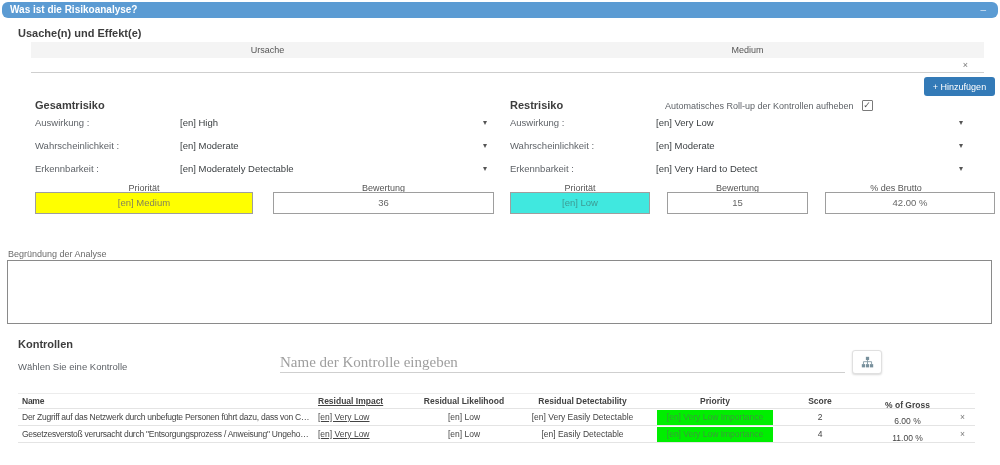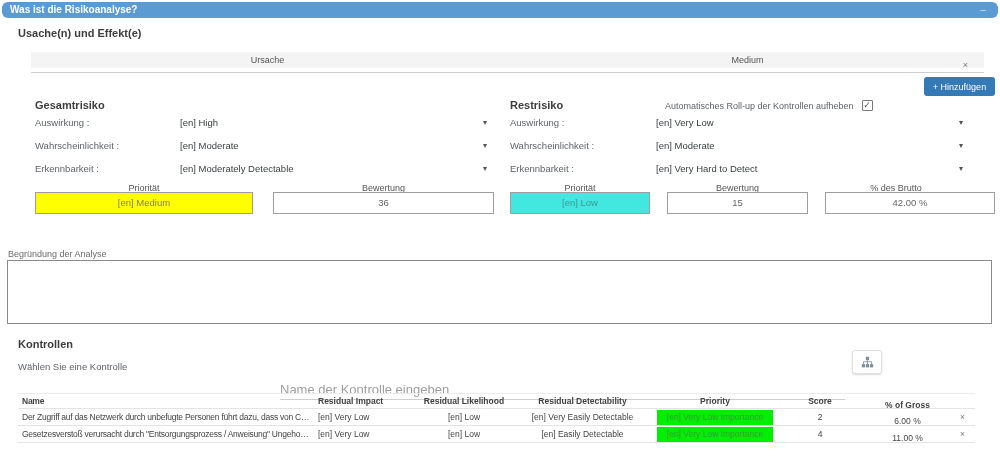--- a/index.html
+++ b/index.html
@@ -7,21 +7,21 @@
   body { font-family:"Liberation Sans", sans-serif; font-size:9px; color:#444; position:relative; overflow:hidden; }
 
   
   .titlebar { position:absolute; left:2px; top:2px; width:996px; height:16px; background:#5b9bd3;
               color:#fff; font-size:10px; font-weight:700; line-height:16px; padding-left:8px; border-radius:6px; cursor:default; }
   .titlebar .min { position:absolute; right:12px; top:0; font-weight:400; color:#d6e6f5; cursor:pointer; }
 
   .h1 { position:absolute; font-size:11px; font-weight:700; color:#3d3d3d; }
 
   
-  .ce-head { position:absolute; left:31px; top:52px; width:953px; height:16px; background:#f4f4f4; display:flex;gap:7px; }
+  .ce-head { position:absolute; left:31px; top:42px; width:953px; height:16px; background:#f4f4f4; display:flex;gap:7px; }
   .ce-head .cell { flex:1; text-align:center; line-height:16px; font-size:9px; color:#555; }
   .ce-row { position:absolute; left:31px; top:58px; width:953px; height:15px; border-bottom:1px solid #cfcfcf; }
   .ce-row .x { position:absolute; right:16px; top:2px; color:#777; font-size:9px; cursor:pointer; }
 
   .add-btn { position:absolute; left:924px; top:77px; width:71px; height:19px; background:#337ab7; color:#fff;
              border:none; border-radius:3px; font-size:9px; font-family:"Liberation Sans",sans-serif; cursor:pointer; }
 
   
   .fld { position:absolute; height:13px; }
   .fld .flabel { position:absolute; left:0; top:0; color:#5f6368; font-size:9.5px; }
@@ -43,34 +43,34 @@
           line-height:20px; font-size:9.5px; color:#666; }
 
   
   .just-label { position:absolute; left:8px; top:249px; font-size:9px; color:#6b6b6b; }
   .just-area { position:absolute; left:7px; top:260px; width:985px; height:64px; border:1px solid #8a8a8a;
                resize:none; font-family:"Liberation Sans",sans-serif; font-size:9.5px; padding:4px; background:#fff; }
 
   
   .ctl-select-label { position:absolute; left:18px; top:361px; font-size:9.5px; color:#5f6368; }
   .ctl-input { position:absolute; left:280px; top:353px; width:565px; height:20px; border:none;
-               border-bottom:1px solid #cfcfcf; font-family:Liberation Sans, sans-serif; font-size:13px;
-               color:#333; background:transparent; outline:none;margin-top:27px; }
+               border-bottom:1px solid #cfcfcf; font-family:Liberation Serif, serif; font-size:15px;
+               color:#333; background:transparent; outline:none; }
   .ctl-input::placeholder { color:#9e9e9e; }
   .tree-btn { position:absolute; left:852px; top:350px; width:30px; height:24px; background:#fff;
               border:1px solid #e0e0e0; border-radius:3px; box-shadow:0 1px 2px rgba(0,0,0,.15);
               display:flex; align-items:center; justify-content:center; cursor:pointer; }
 
   
   .ktable { position:absolute; left:18px; top:393px; width:957px; font-size:8.5px; }
   .krow { display:flex; align-items:center; height:17px; border-bottom:1px solid #e4e4e4; }
   .krow.khead { font-weight:700; color:#424242; border-top:1px solid #ececec; height:16px; }
   .kc { padding:0 4px; overflow:hidden; white-space:nowrap; }
   .kc.name   { width:296px; text-align:left; text-overflow:ellipsis; letter-spacing:-0.25px; }
-  .kc.imp    { width:104px; text-align:left; }
+  .kc.imp    { width:104px; text-align:left;text-decoration:underline; }
   .kc.lik    { width:92px;  text-align:center; }
   .kc.det    { width:145px; text-align:center; }
   .kc.pri    { width:120px; text-align:center; padding:0; }
   .kc.score  { width:90px;  text-align:center; }
   .kc.gross  { width:85px;  text-align:center;margin-top:7px; }
   .kc.del    { width:25px;  text-align:center; color:#777; cursor:pointer; }
   .chip { display:block; margin:1px 2px; height:15px; line-height:15px; background:#00ee00; color:#3a9b3a;
           text-align:center; overflow:hidden; white-space:nowrap; }
 </style>
 </head>

